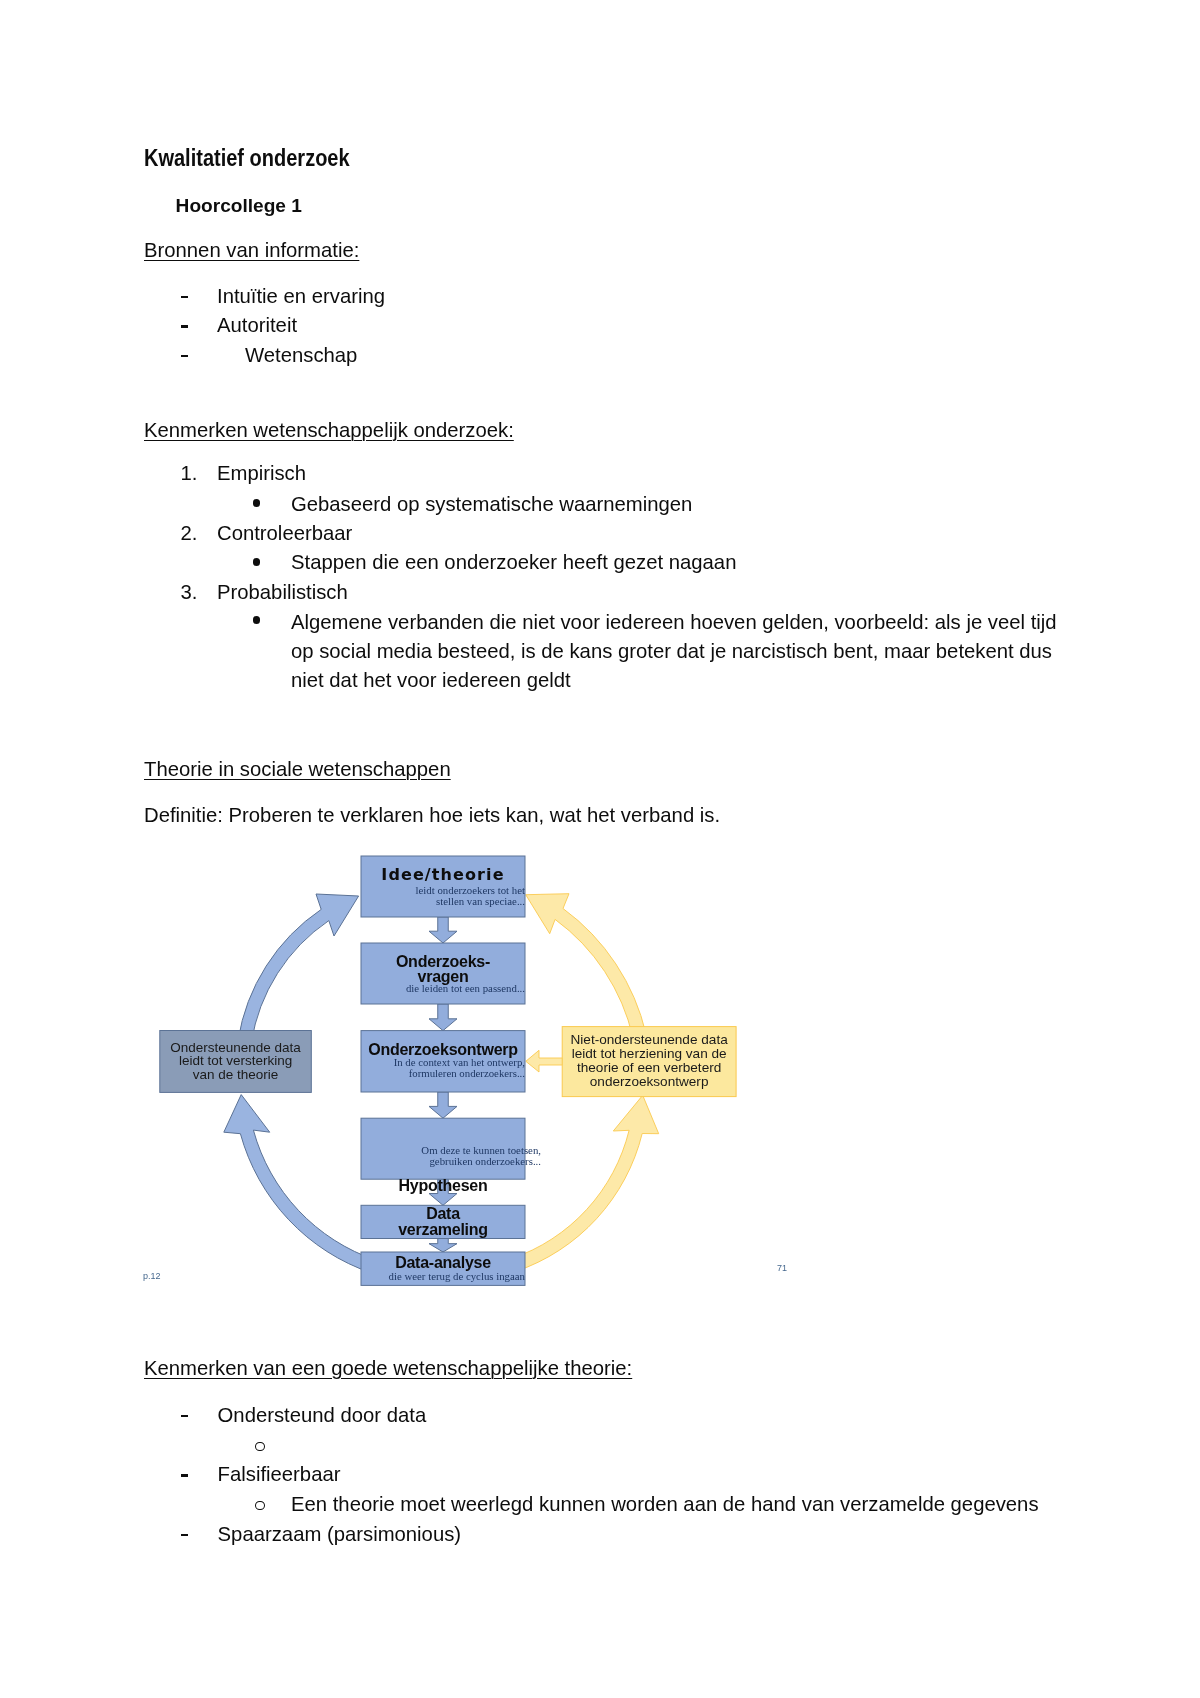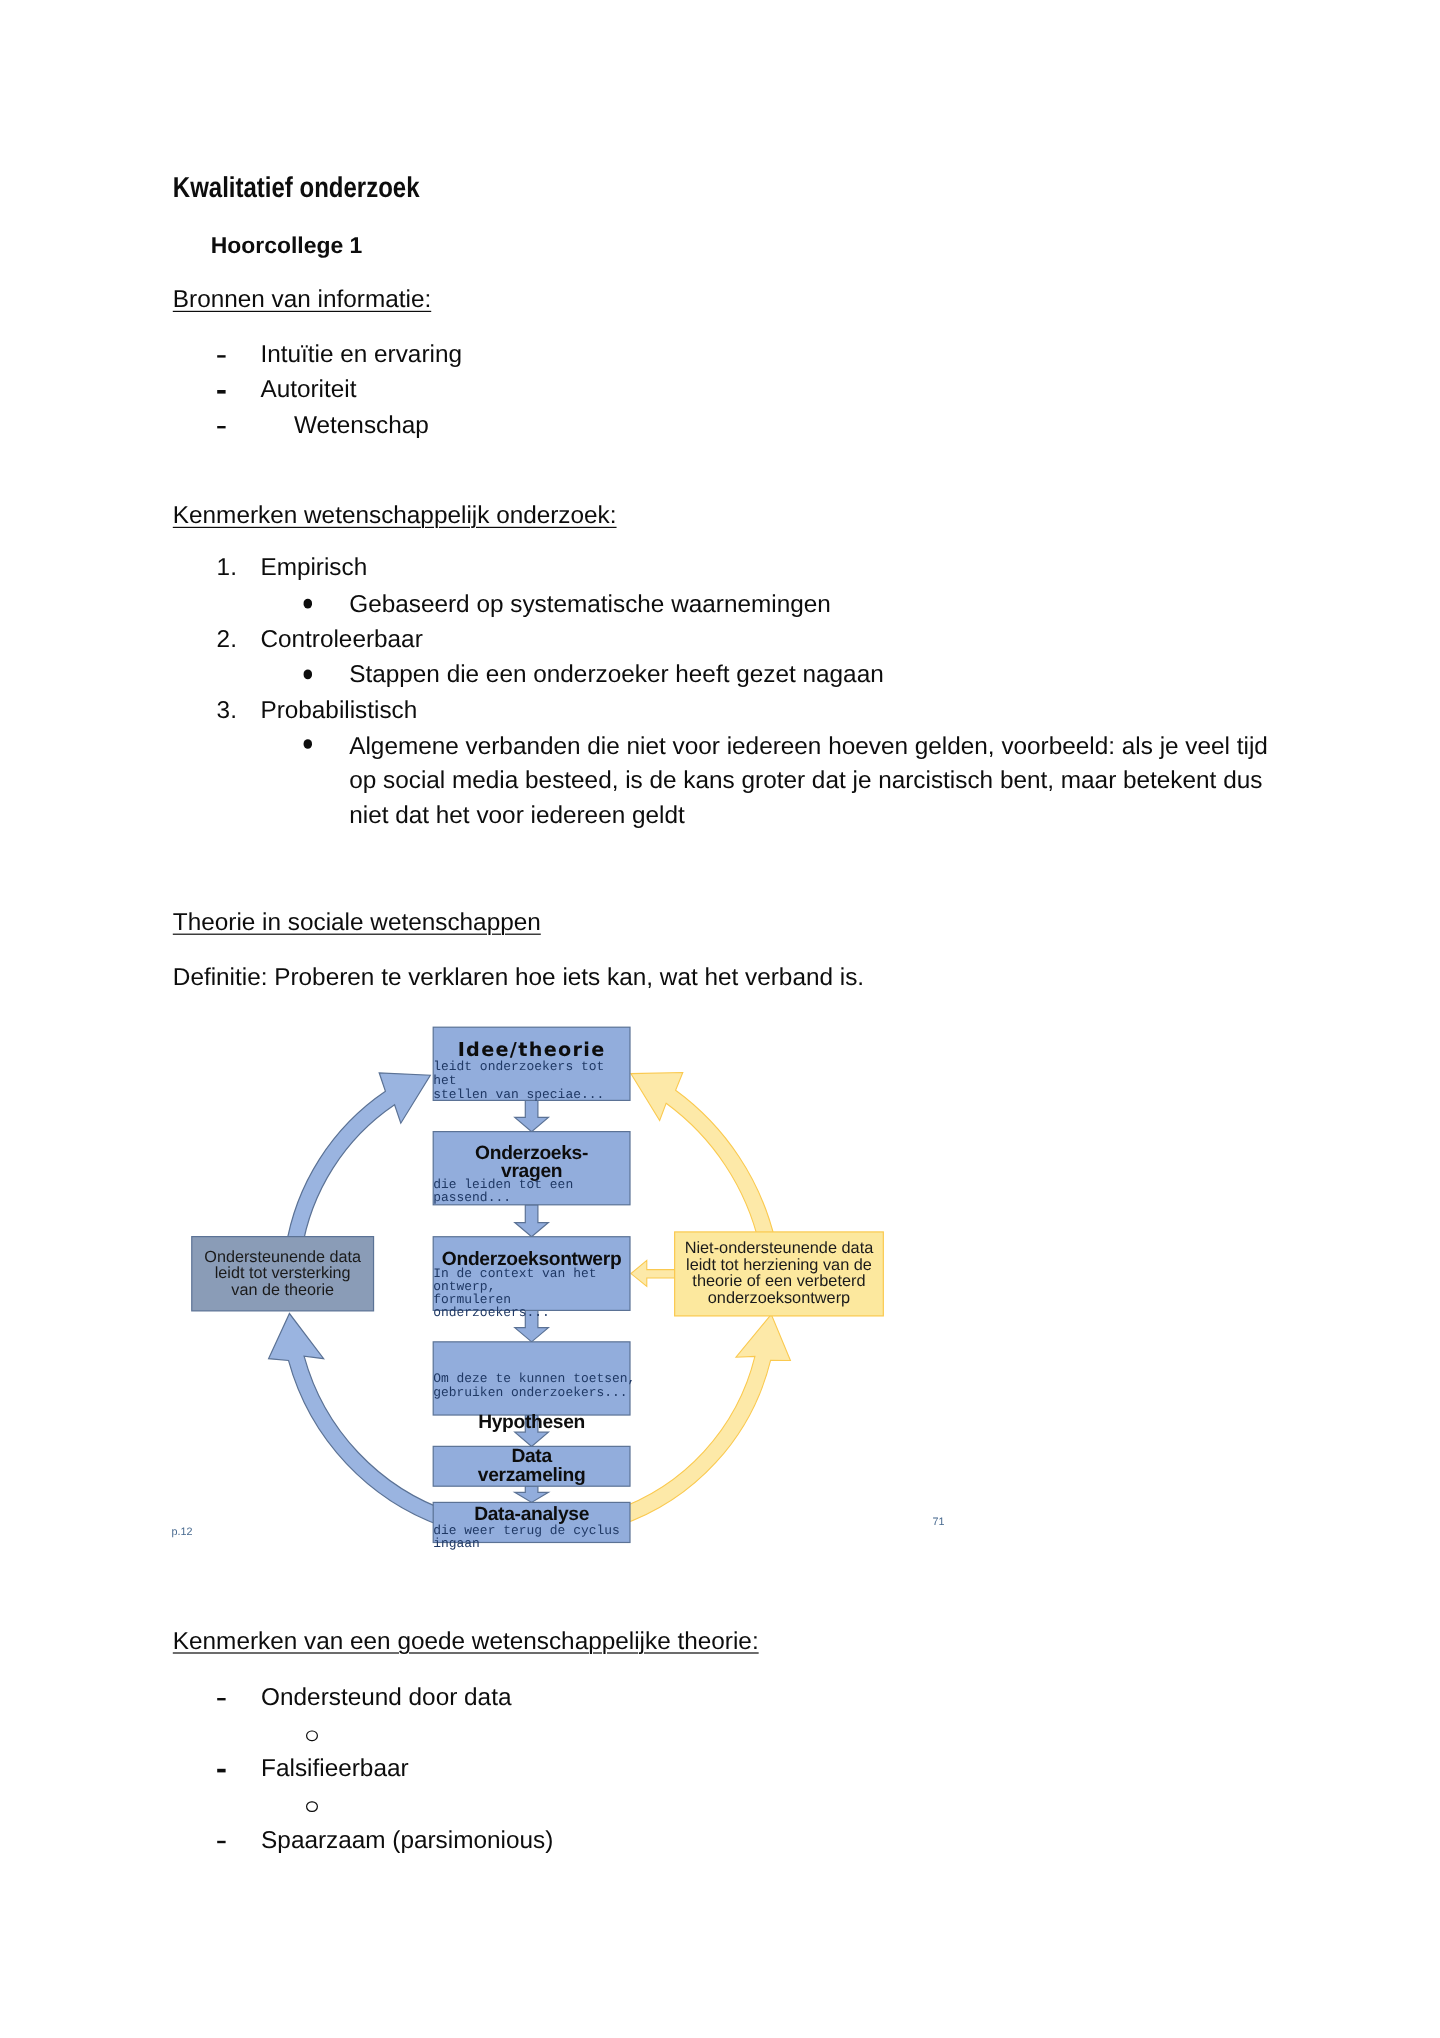--- a/index.html
+++ b/index.html
@@ -16,21 +16,21 @@
       font-size:0;line-height:0;color:transparent;overflow:hidden;}
   .circ{position:absolute;width:9.5px;height:9.3px;border-radius:50%;border:1.4px solid #0d0d0d;
       box-sizing:border-box;font-size:0;line-height:0;color:transparent;overflow:hidden;}
   .dash{position:absolute;width:7px;height:2.4px;background:#0d0d0d;font-size:0;line-height:0;
       color:transparent;overflow:hidden;}
   #diagram svg{position:absolute;left:0;top:0;}
   #diagram-labels{position:absolute;left:0;top:0;width:700px;height:455px;}
   #diagram-labels .ntitle{position:absolute;font-weight:bold;white-space:pre-line;
       color:#0d0d0d;text-align:center;font-family:"Liberation Sans",sans-serif;}
   #diagram-labels .nsub{position:absolute;white-space:pre-line;color:#1f3864;
-      text-align:left;font-family:Liberation Mono, monospace;}
+      text-align:right;font-family:Liberation Serif, serif;}
   #diagram-labels .notebox{position:absolute;text-align:center;white-space:pre-line;
       color:#1a1a1a;font-family:"Liberation Sans",sans-serif;}
   #diagram-labels .pageref{position:absolute;left:3px;top:426px;font-size:9px;color:#46688e;}
   #diagram-labels .slideno{position:absolute;left:637px;top:418px;font-size:9px;color:#46688e;}
 </style>
 </head>
 <body>
 
 <div class="page">
 
@@ -67,20 +67,21 @@
 
   <div class="tx" style="left:144px;top:802.2px;">Definitie: Proberen te verklaren hoe iets kan, wat het verband is.</div>
 
   <div class="dash" style="left:181.2px;top:1414.9px;">-</div>
   <div class="tx" style="left:217.6px;top:1401.8px;">Ondersteund door data</div>
   <div class="circ" style="left:255.3px;top:1441.7px;">o</div>
 
   <div class="dash" style="left:181.2px;top:1474.4px;">-</div>
   <div class="tx" style="left:217.6px;top:1461.3px;">Falsifieerbaar</div>
   <div class="circ" style="left:255.3px;top:1501px;">o</div>
+  <div class="tx" style="left:291px;top:1490.6px;">Een theorie moet weerlegd kunnen worden aan de hand van verzamelde gegevens</div>
 
   <div class="dash" style="left:181.2px;top:1533.6px;">-</div>
   <div class="tx" style="left:217.6px;top:1520.5px;">Spaarzaam (parsimonious)</div>
 
   <div id="diagram" style="position:absolute;left:140px;top:845px;width:700px;height:455px;">
     <svg id="dsvg" width="700" height="455" viewBox="0 0 700 455">
         <g>
           <path d="M111.4 197.2 A181.4 181.4 0 0 1 188.8 75.6 L194.0 91.0 L218.6 51.0 L176.0 49.0 L181.2 64.4 A194.9 194.9 0 0 0 98.1 195.1 Z" fill="#9ab4e0" stroke="#5b7295" stroke-width="1"></path>
           <path d="M236.0 415.2 A190.3 190.3 0 0 1 113.4 285.1 L129.7 287.2 L101.2 249.6 L83.8 287.2 L100.4 288.7 A203.8 203.8 0 0 0 231.7 428.0 Z" fill="#9ab4e0" stroke="#5b7295" stroke-width="1"></path>
           <path d="M492.9 192.4 A202.8 202.8 0 0 0 415.1 74.4 L409.7 88.7 L385.7 49.7 L429.0 48.7 L423.0 63.5 A216.3 216.3 0 0 1 506.1 189.3 Z" fill="#fde9a8" stroke="#fac94f" stroke-width="0.9"></path>

